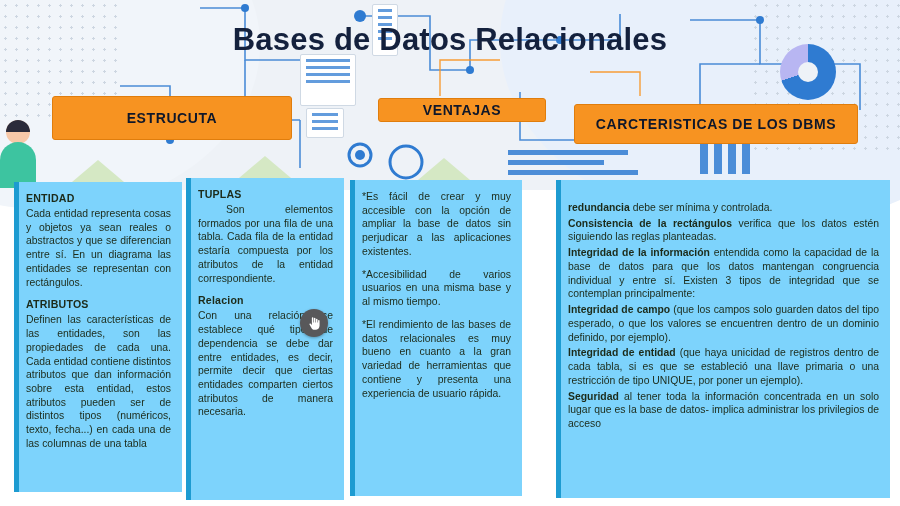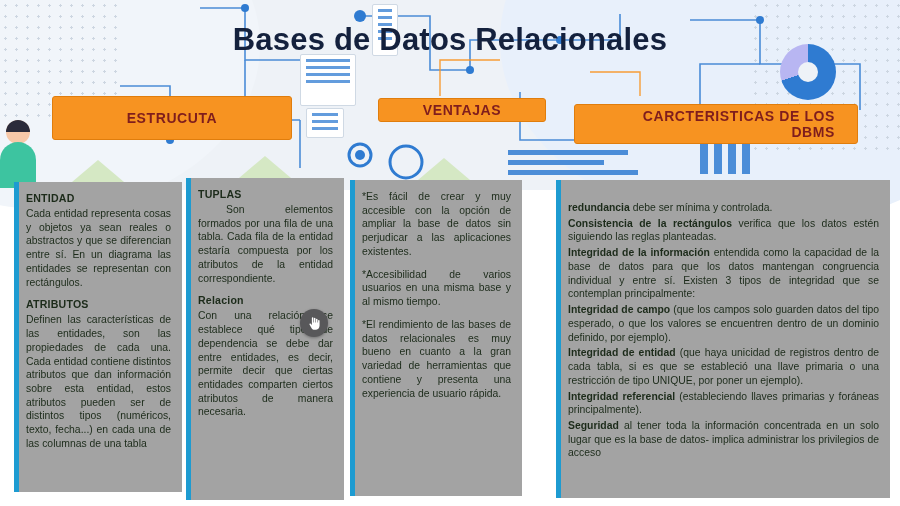--- a/index.html
+++ b/index.html
@@ -61,40 +61,40 @@
     color: #14213d;
     letter-spacing: .2px;
     z-index: 6;
   }
 
   
   .pill {
     position: absolute;
     background: #f79321;
     border: 1px solid #e07d0c;
-    color: #7f1d1d;
+    color: #0f172a;
     font-weight: bold;
     font-size: 14px;
     letter-spacing: .6px;
     display: flex;
     align-items: center;
     justify-content: center;
     border-radius: 3px;
     z-index: 7;
-    text-align: right;
-    padding: 0 22px;
+    text-align: center;
+    padding: 0 14px;
   }
   #pill-0 { left: 52px;  top: 96px;  width: 240px; height: 44px; }
   #pill-1 { left: 378px; top: 98px;  width: 168px; height: 24px; }
   #pill-2 { left: 574px; top: 104px; width: 284px; height: 40px; }
 
   
   .col {
     position: absolute;
-    background: #a3a3a3;
+    background: #7dd3fc;
     color: #1c2b1a;
     z-index: 5;
     overflow: hidden;
   }
   .col .bar {
     position: absolute;
     left: 0; top: 0; bottom: 0;
     width: 5px;
     background: #1d9bd1;
   }
@@ -302,21 +302,20 @@
 </div>
 
 <div class="col" id="col-3">
   <div class="bar"></div>
   <div class="body" style="padding-top:21px">
     <p style="margin-bottom:2px"><span class="b">redundancia</span><span> debe ser mínima y controlada.</span></p>
     <p style="margin-bottom:2px"><span class="b">Consistencia de la rectángulos</span><span> verifica que los datos estén siguiendo las reglas planteadas.</span></p>
     <p style="margin-bottom:2px"><span class="b">Integridad de la información</span><span> entendida como la capacidad de la base de datos para que los datos mantengan congruencia individual y entre sí. Existen 3 tipos de integridad que se contemplan principalmente:</span></p>
     <p style="margin-bottom:2px"><span class="b">Integridad de campo</span><span> (que los campos solo guarden datos del tipo esperado, o que los valores se encuentren dentro de un dominio definido, por ejemplo).</span></p>
     <p style="margin-bottom:2px"><span class="b">Integridad de entidad</span><span> (que haya unicidad de registros dentro de cada tabla, si es que se estableció una llave primaria o una restricción de tipo UNIQUE, por poner un ejemplo).</span></p>
-    <p style="margin-bottom:2px"><span class="b">Integridad referencial</span><span> (estableciendo llaves primarias y foráneas principalmente).</span></p>
     <p style="margin-bottom:0"><span class="b">Seguridad</span><span> al tener toda la información concentrada en un solo lugar que es la base de datos- implica administrar los privilegios de acceso</span></p>
   </div>
 </div>
 
 <div class="cursor-badge">
   <svg width="15" height="15" viewBox="0 0 24 24" fill="#ffffff">
     <path d="M9 2a1.2 1.2 0 0 1 1.2 1.2v7.1h.9V4.1a1.2 1.2 0 0 1 2.4 0v6.2h.9V5.6a1.2 1.2 0 0 1 2.4 0v4.7h.9V7.6a1.2 1.2 0 0 1 2.4 0v7.6c0 3.2-2.1 6.8-5.6 6.8h-2.3c-3 0-4.3-1.6-5.5-3.7L4 13.6a1.3 1.3 0 0 1 2.2-1.3l1.6 2.3V3.2A1.2 1.2 0 0 1 9 2z"></path>
   </svg>
 </div>
 

